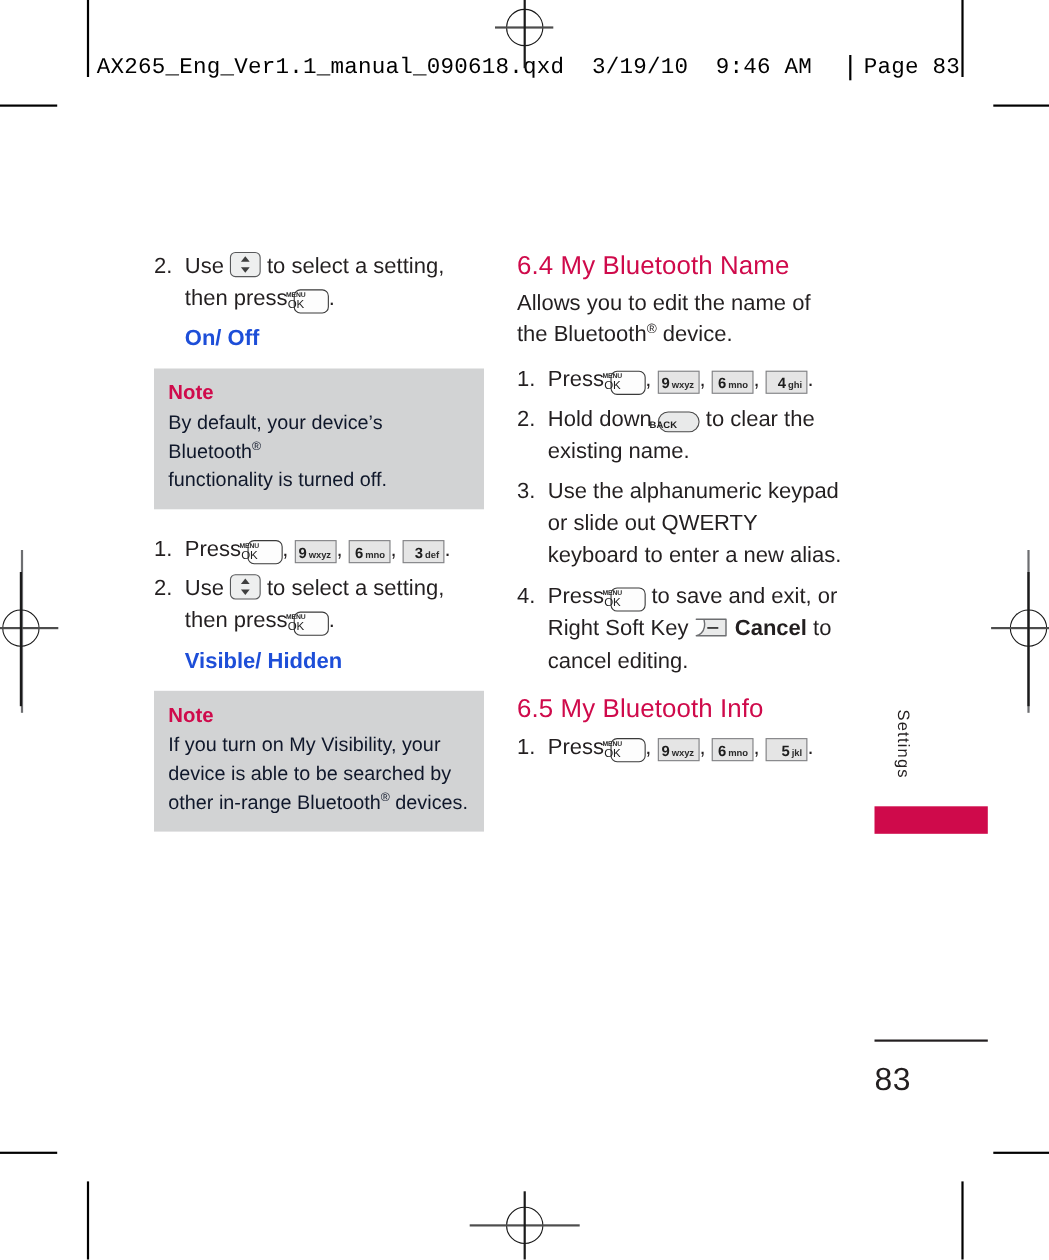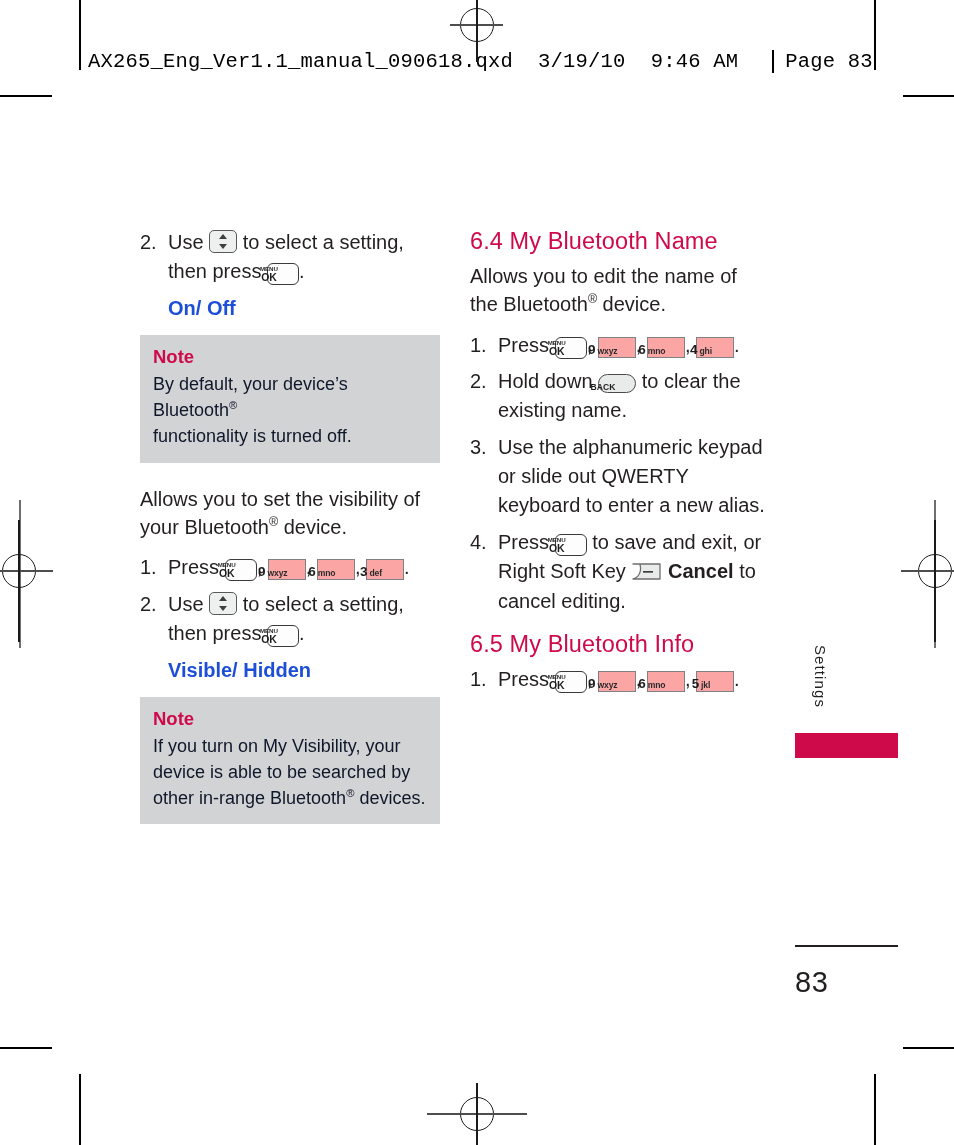--- a/index.html
+++ b/index.html
@@ -186,35 +186,36 @@
     display: block;
     font-size: 6.2px;
     font-weight: bold;
     letter-spacing: -0.1px;
     color: #2b2b2b;
     line-height: 7px;
   }
   .key-menuok .k-ok {
     display: block;
     font-size: 10.5px;
-    font-weight: bold;
+    font-weight: normal;
     color: #1d1d1d;
     line-height: 11px;
     letter-spacing: -0.2px;
   }
 
   
   .key-num {
     min-width: 38px;
     height: 21px;
     border: 1.1px solid #808184;
-    background: #fca5a5;
+    background: #e5e5e5;
     padding: 0 4px;
     line-height: 19px;
     vertical-align: -2px;
+    text-align: right;
   }
   .key-num .k-digit {
     font-size: 13.5px;
     font-weight: bold;
     color: #1d1d1d;
     letter-spacing: -0.2px;
   }
   .key-num .k-letters {
     font-size: 8.6px;
     font-weight: bold;
@@ -360,21 +361,20 @@
       <span>then press</span>
       <span class="key key-menuok"><span class="k-menu">MENU</span><span class="k-ok">OK</span></span><span>.</span>
     </p>
     <p class="sub-opts">On/ Off</p>
 
     <div class="note-box">
       <p class="note-title">Note</p>
       <p class="note-text"><span>By default, your device’s Bluetooth</span><sup class="reg">®</sup><br><span>functionality is turned off.</span></p>
     </div>
 
-    <p class="para"><span>Allows you to set the visibility of</span><br><span>your Bluetooth</span><sup class="reg">®</sup><span> device.</span></p>
 
     <p class="step">
       <span class="num">1.</span><span>Press</span>
       <span class="key key-menuok"><span class="k-menu">MENU</span><span class="k-ok">OK</span></span><span>,</span>
       <span class="key key-num"><span class="k-digit">9</span><span class="k-letters">wxyz</span></span><span>,</span>
       <span class="key key-num"><span class="k-digit">6</span><span class="k-letters">mno</span></span><span>,</span>
       <span class="key key-num"><span class="k-digit">3</span><span class="k-letters">def</span></span><span>.</span>
     </p>
 
     <p class="step">

